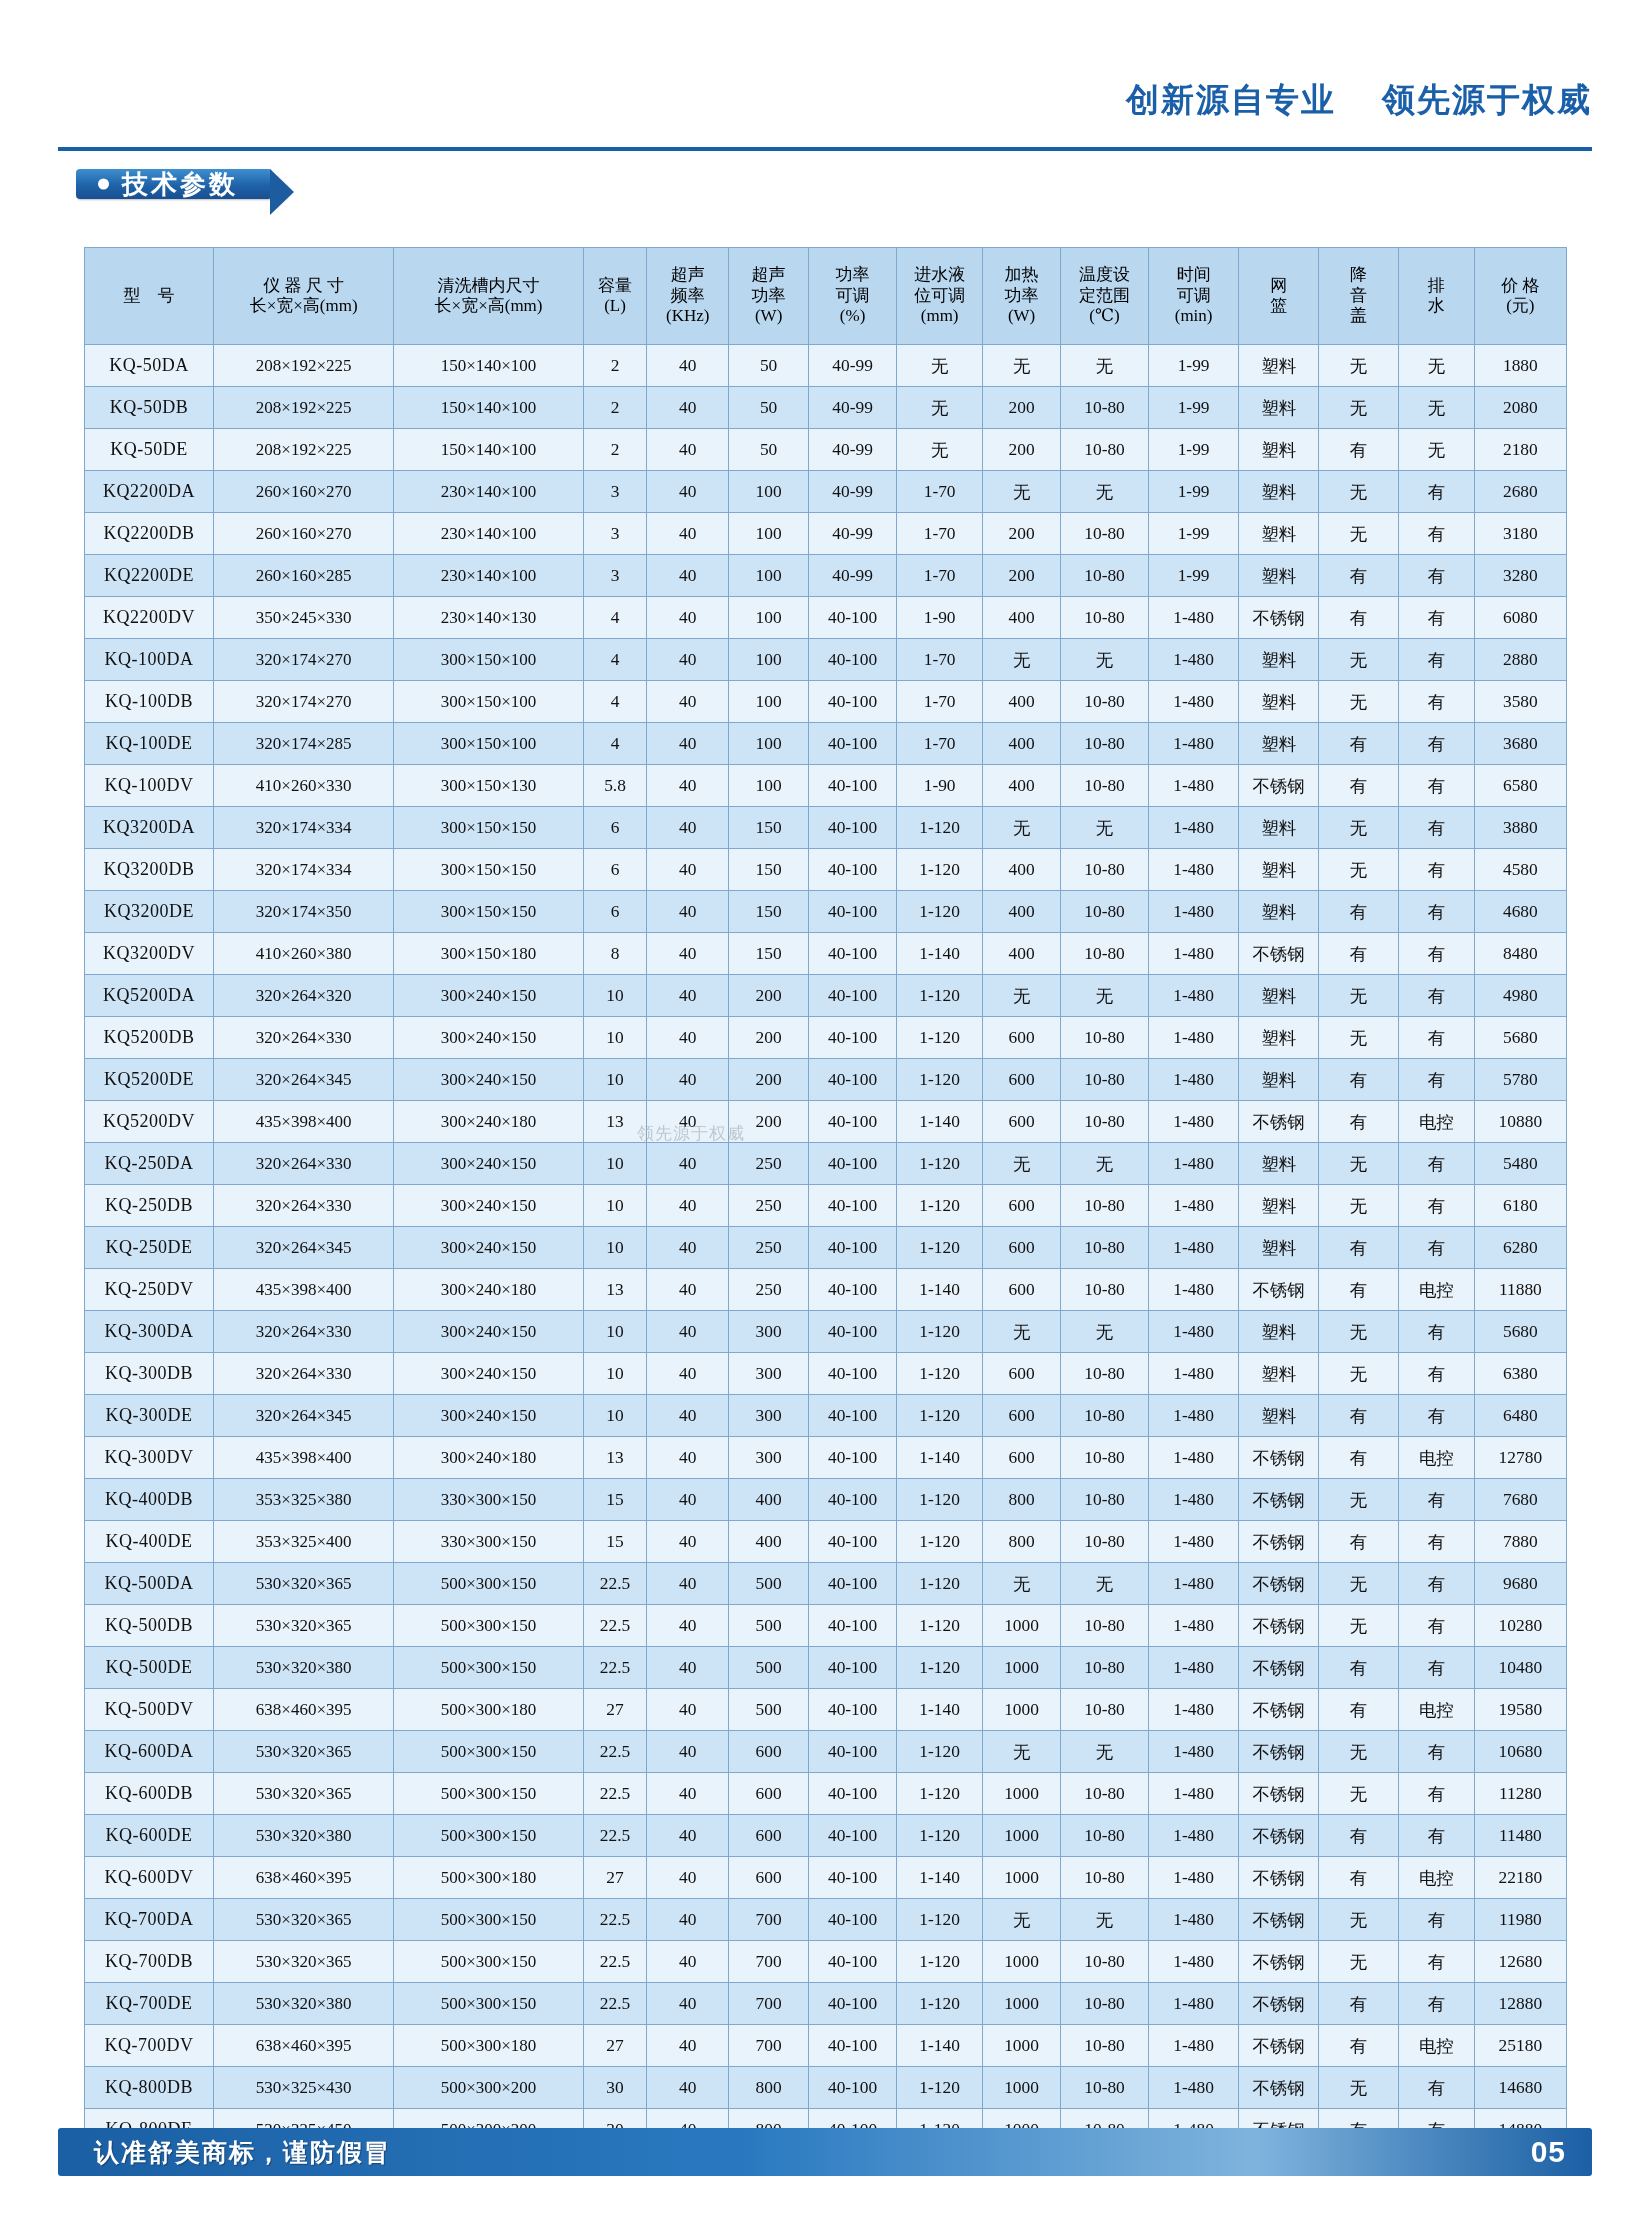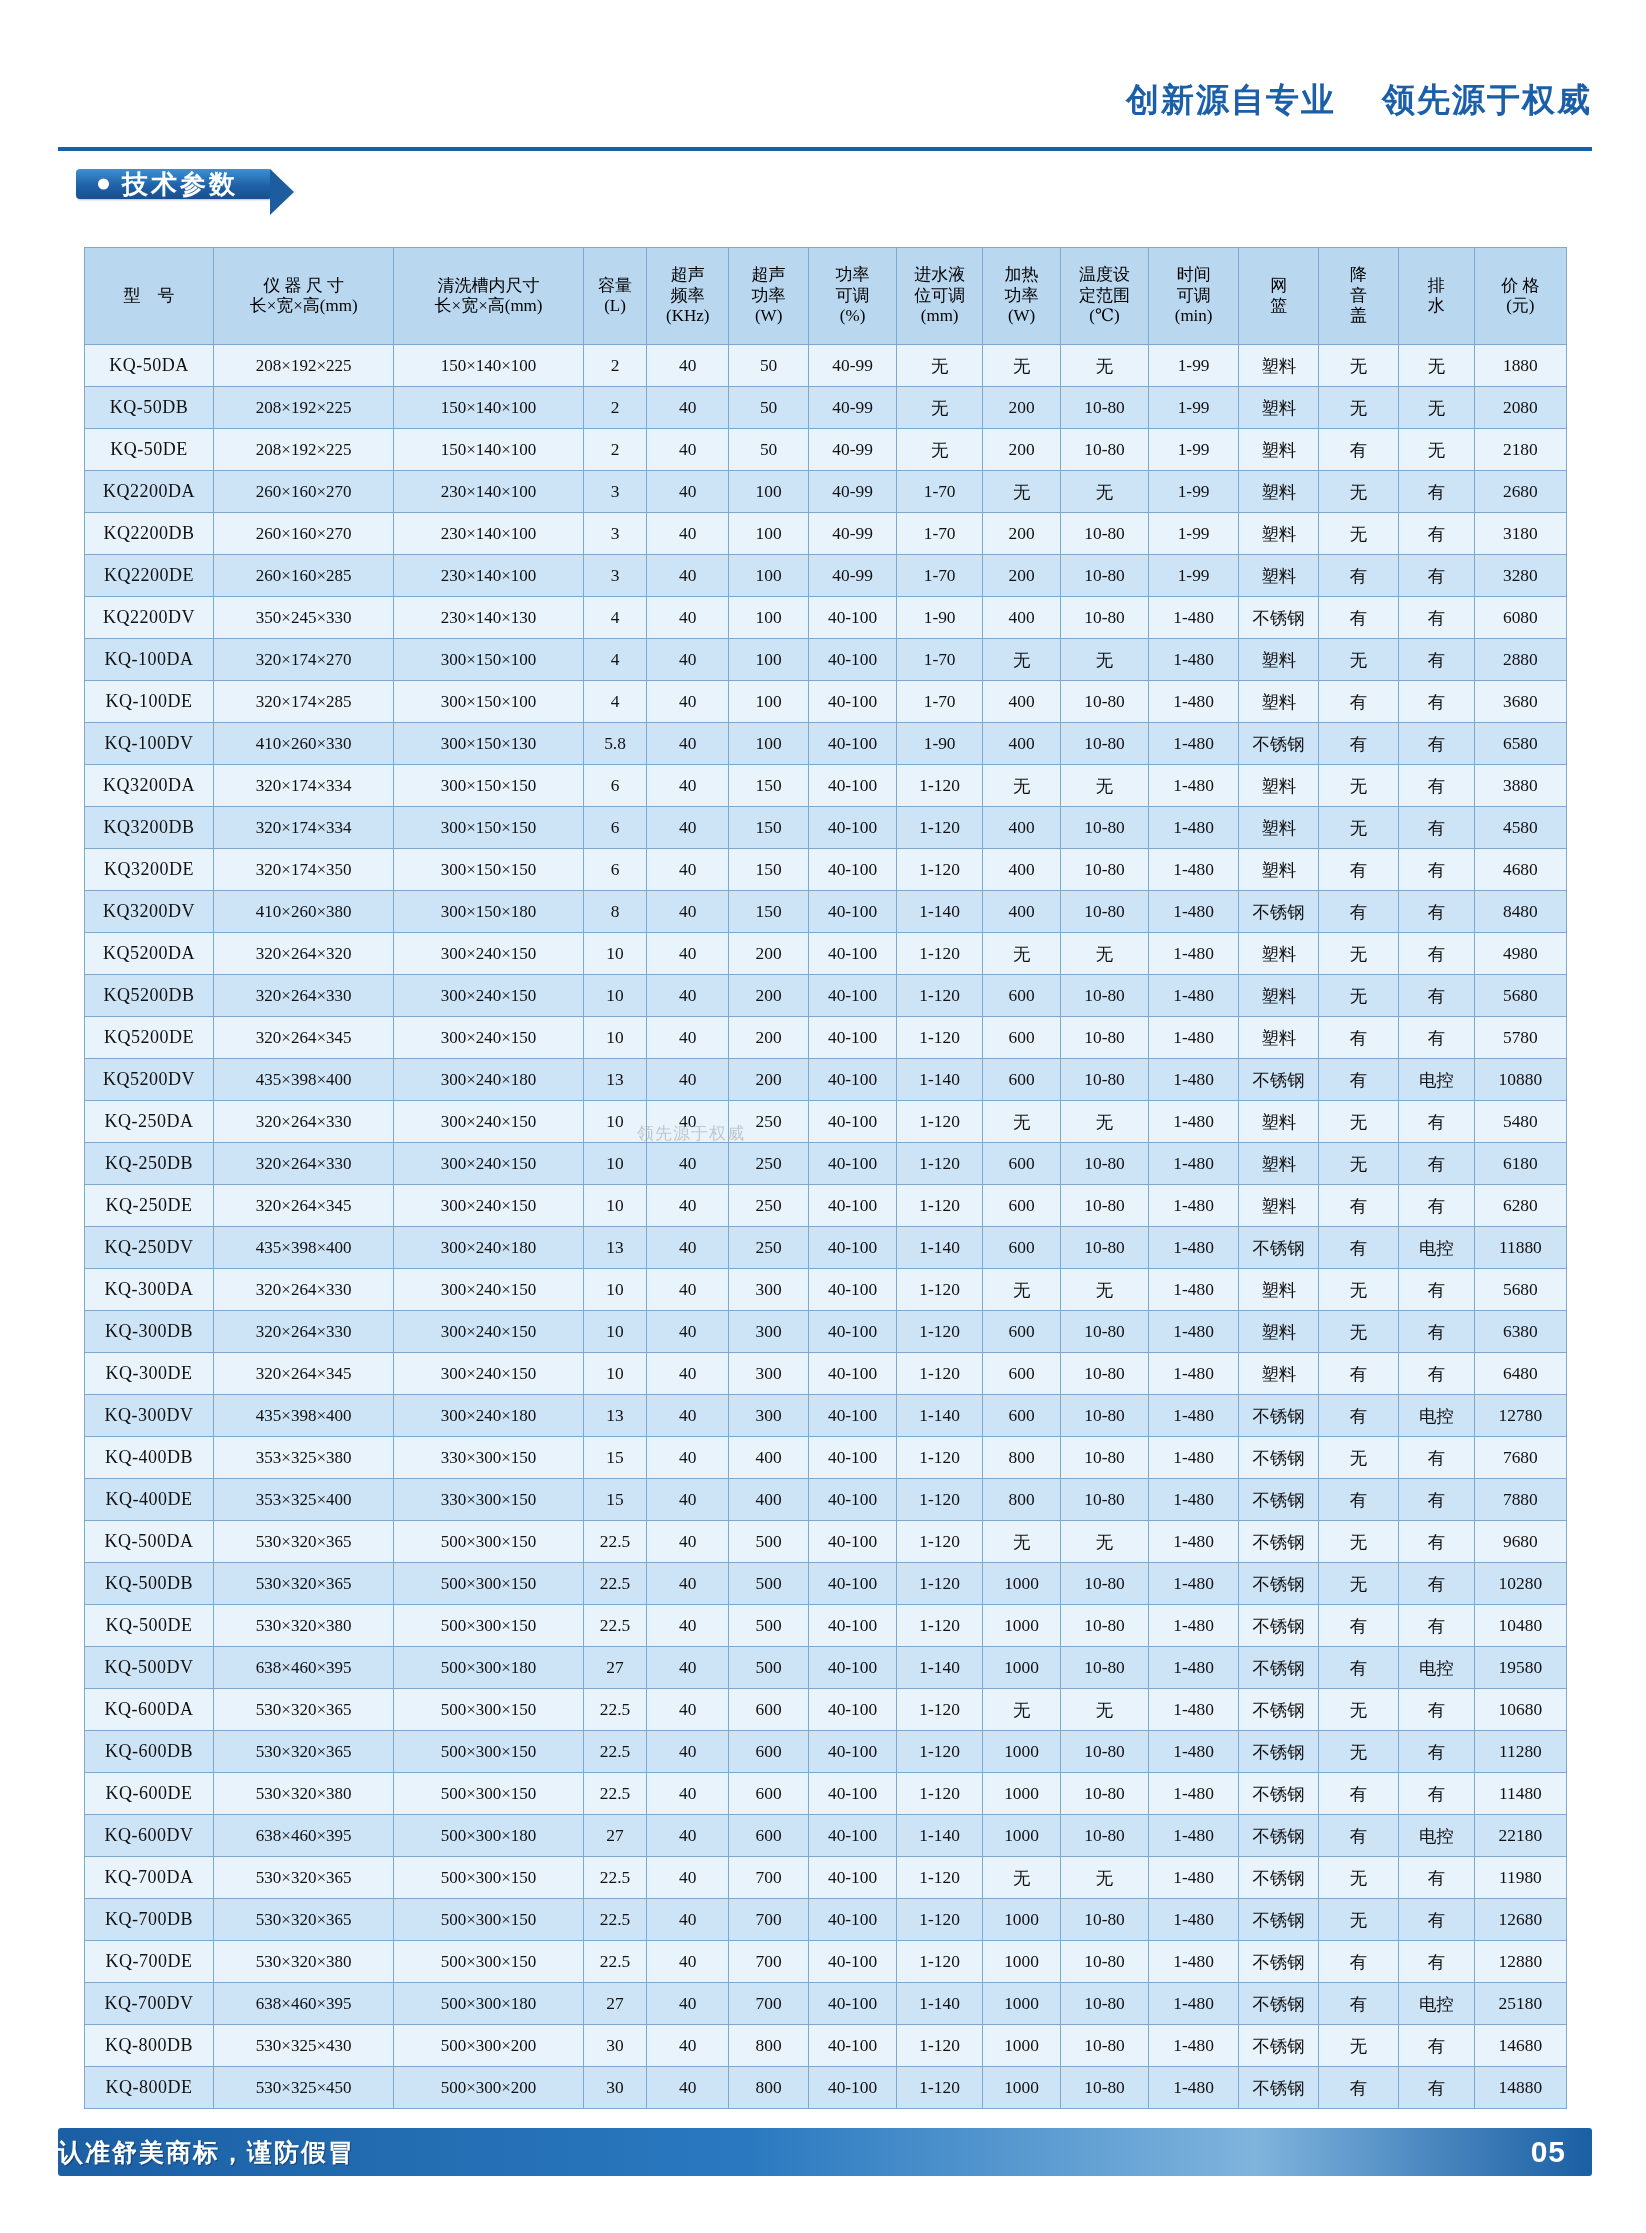--- a/index.html
+++ b/index.html
@@ -141,20 +141,21 @@
     height:48px;
     background:linear-gradient(to right,#1b5fa4 0%,#2a79c0 45%,#7fb4dd 78%,#1b5fa4 100%);
     border-radius:3px;
     display:flex;align-items:center;justify-content:space-between;
   }
   .footer-text{
     color:#ffffff;
     font-family:"DejaVu Sans","Liberation Sans",sans-serif;
     font-size:25px;font-weight:bold;
     letter-spacing:2px;
+    margin-left:36px;
     text-shadow:1px 1px 1px rgba(0,0,0,.35);
   }
   .footer-page{
     color:#ffffff;
     font-family:Liberation Sans, sans-serif;
     font-size:30px;font-weight:bold;
     margin-right:26px;
     letter-spacing:1px;
   }
 </style>
@@ -396,20 +397,37 @@
             <td>1-70</td>
             <td>无</td>
             <td>无</td>
             <td>1-480</td>
             <td>塑料</td>
             <td>无</td>
             <td>有</td>
             <td>2880</td>
           </tr>
           <tr>
+            <td class="model">KQ-100DB</td>
+            <td class="dim">320×174×270</td>
+            <td class="dim">300×150×100</td>
+            <td>4</td>
+            <td>40</td>
+            <td>100</td>
+            <td>40-100</td>
+            <td>1-70</td>
+            <td>400</td>
+            <td>10-80</td>
+            <td>1-480</td>
+            <td>塑料</td>
+            <td>无</td>
+            <td>有</td>
+            <td>3580</td>
+          </tr>
+          <tr>
             <td class="model">KQ-100DE</td>
             <td class="dim">320×174×285</td>
             <td class="dim">300×150×100</td>
             <td>4</td>
             <td>40</td>
             <td>100</td>
             <td>40-100</td>
             <td>1-70</td>
             <td>400</td>
             <td>10-80</td>

